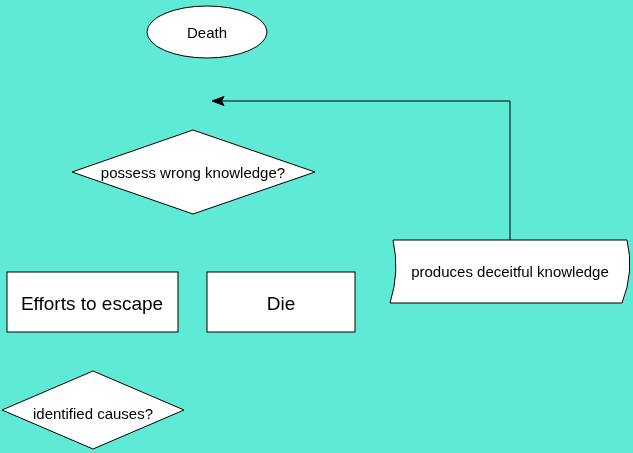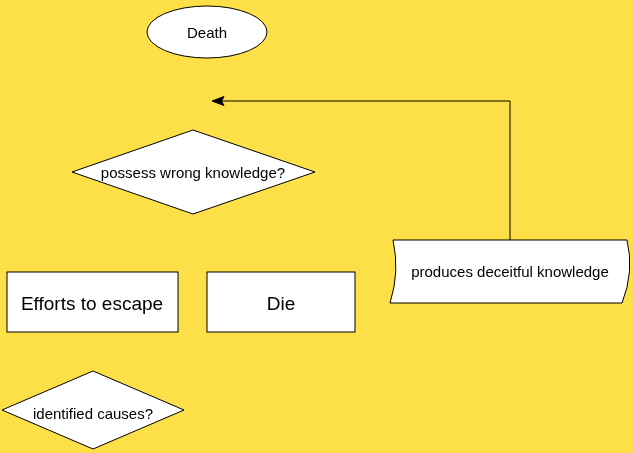--- a/index.html
+++ b/index.html
@@ -4,21 +4,21 @@
 <style>
   html, body {
     margin: 0;
     padding: 0;
     background: #ffffff;
   }
   .stage {
     position: relative;
     width: 633px;
     height: 453px;
-    background: #fde047;
+    background: #5eead4;
     overflow: hidden;
     font-family: "Liberation Sans", sans-serif;
   }
   svg text {
     font-family: "Liberation Sans", sans-serif;
     fill: #000000;
   }
   .node-label {
     font-size: 15px;
   }

